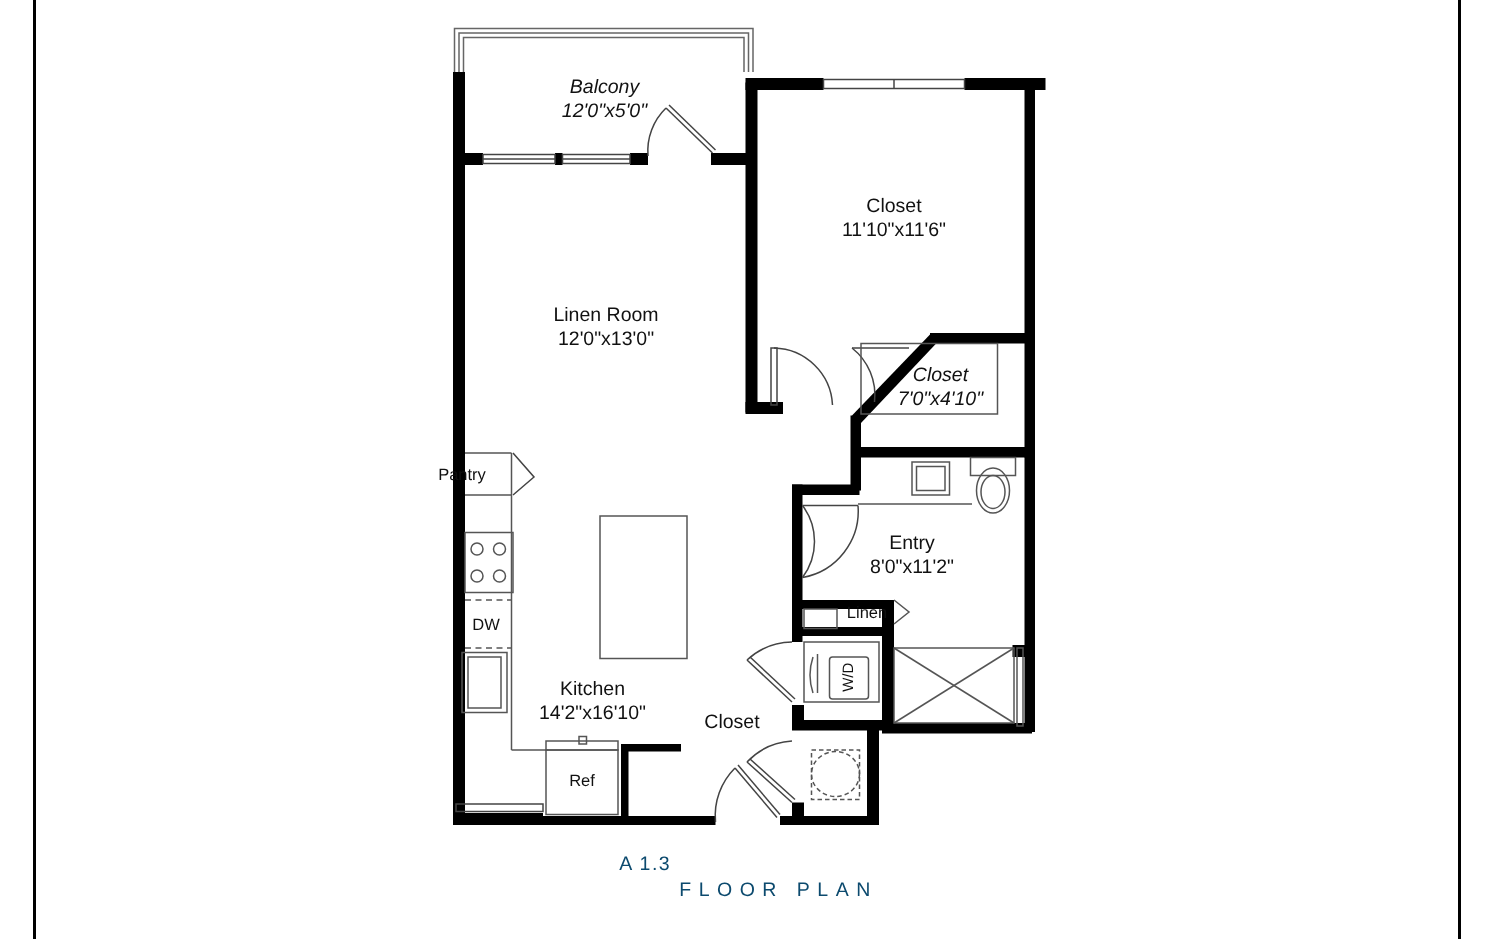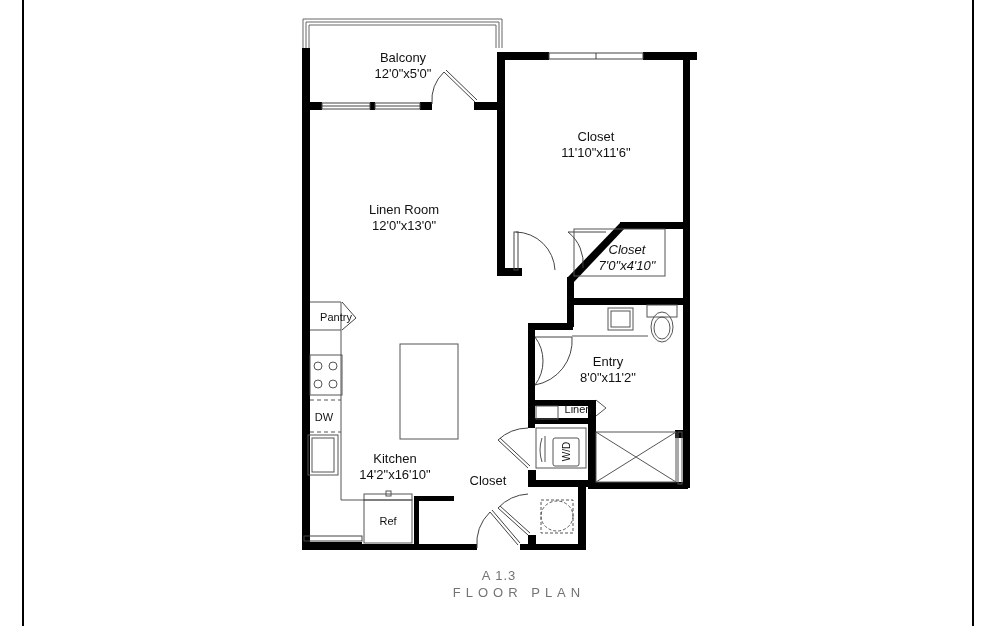--- a/index.html
+++ b/index.html
@@ -1,21 +1,21 @@
 <!DOCTYPE html>
 <html><head>
 <meta charset="utf-8">
 <style>
   html, body { margin:0; padding:0; background:#ffffff; }
   body { width:998px; height:626px; position:relative; overflow:hidden; font-family:"Liberation Sans", sans-serif; }
   .frame-line { position:absolute; top:0; width:2px; height:626px; background:#000; }
   svg.plan { position:absolute; left:0; top:0; }
   .lbl { position:absolute; text-align:center; color:#111; font-size:13px; line-height:16px; transform:translateX(-50%); white-space:nowrap; }
   .lbl.small { font-size:11px; line-height:13px; }
-  .caption { position:absolute; left:499px; transform:translateX(-50%); text-align:center; color:#737373; }
+  .caption { position:absolute; left:499px; transform:translateX(-50%); text-align:left; color:#0c4a6e; }
   .caption .code { font-size:13px; letter-spacing:1px; }
   .caption .title { font-size:13px; letter-spacing:5px; margin-top:2px;margin-left:40px; }
 </style>
 </head>
 <body>
 
 <div class="frame-line" style="left:22px;"></div>
 <div class="frame-line" style="left:972px;"></div>
 
 <svg class="plan" width="998" height="626" viewBox="0 0 998 626">
@@ -160,21 +160,21 @@
     <rect x="536" y="428" width="50" height="40"></rect>
     <rect x="553" y="438" width="26" height="28" rx="2"></rect>
     <path d="M545 436 L545 462"></path>
     <path d="M542 438 Q538 450 542 462"></path>
 
     <rect x="541" y="500" width="32" height="33" stroke-dasharray="3,2"></rect>
     <ellipse cx="557" cy="516" rx="16" ry="15" stroke-dasharray="3,2"></ellipse>
   </g>
 </svg>
 
-<div class="lbl" style="left:403px; top:50px;">
+<div class="lbl" style="left:403px; top:50px;font-style:italic;">
   <div>Balcony</div>
   <div>12'0"x5'0"</div>
 </div>
 <div class="lbl" style="left:596px; top:129px;">
   <div>Closet</div>
   <div>11'10"x11'6"</div>
 </div>
 <div class="lbl" style="left:404px; top:202px;">
   <div>Linen Room</div>
   <div>12'0"x13'0"</div>
@@ -188,21 +188,21 @@
   <div>8'0"x11'2"</div>
 </div>
 <div class="lbl" style="left:395px; top:451px;">
   <div>Kitchen</div>
   <div>14'2"x16'10"</div>
 </div>
 <div class="lbl" style="left:488px; top:473px;">
   <div>Closet</div>
 </div>
 
-<div class="lbl small" style="left:336px; top:311px;">Pantry</div>
+<div class="lbl small" style="left:308px; top:311px;">Pantry</div>
 <div class="lbl small" style="left:324px; top:411px;">DW</div>
 <div class="lbl small" style="left:388px; top:515px;text-align:right;">Ref</div>
 <div class="lbl small" style="left:578px; top:403px;">Linen</div>
 <div class="lbl small" style="left:566px; top:445px; transform:translateX(-50%) rotate(-90deg); font-size:10px;">W/D</div>
 
 <div class="caption" style="top:568px;">
   <div class="code">A 1.3</div>
   <div class="title">FLOOR PLAN</div>
 </div>
 

